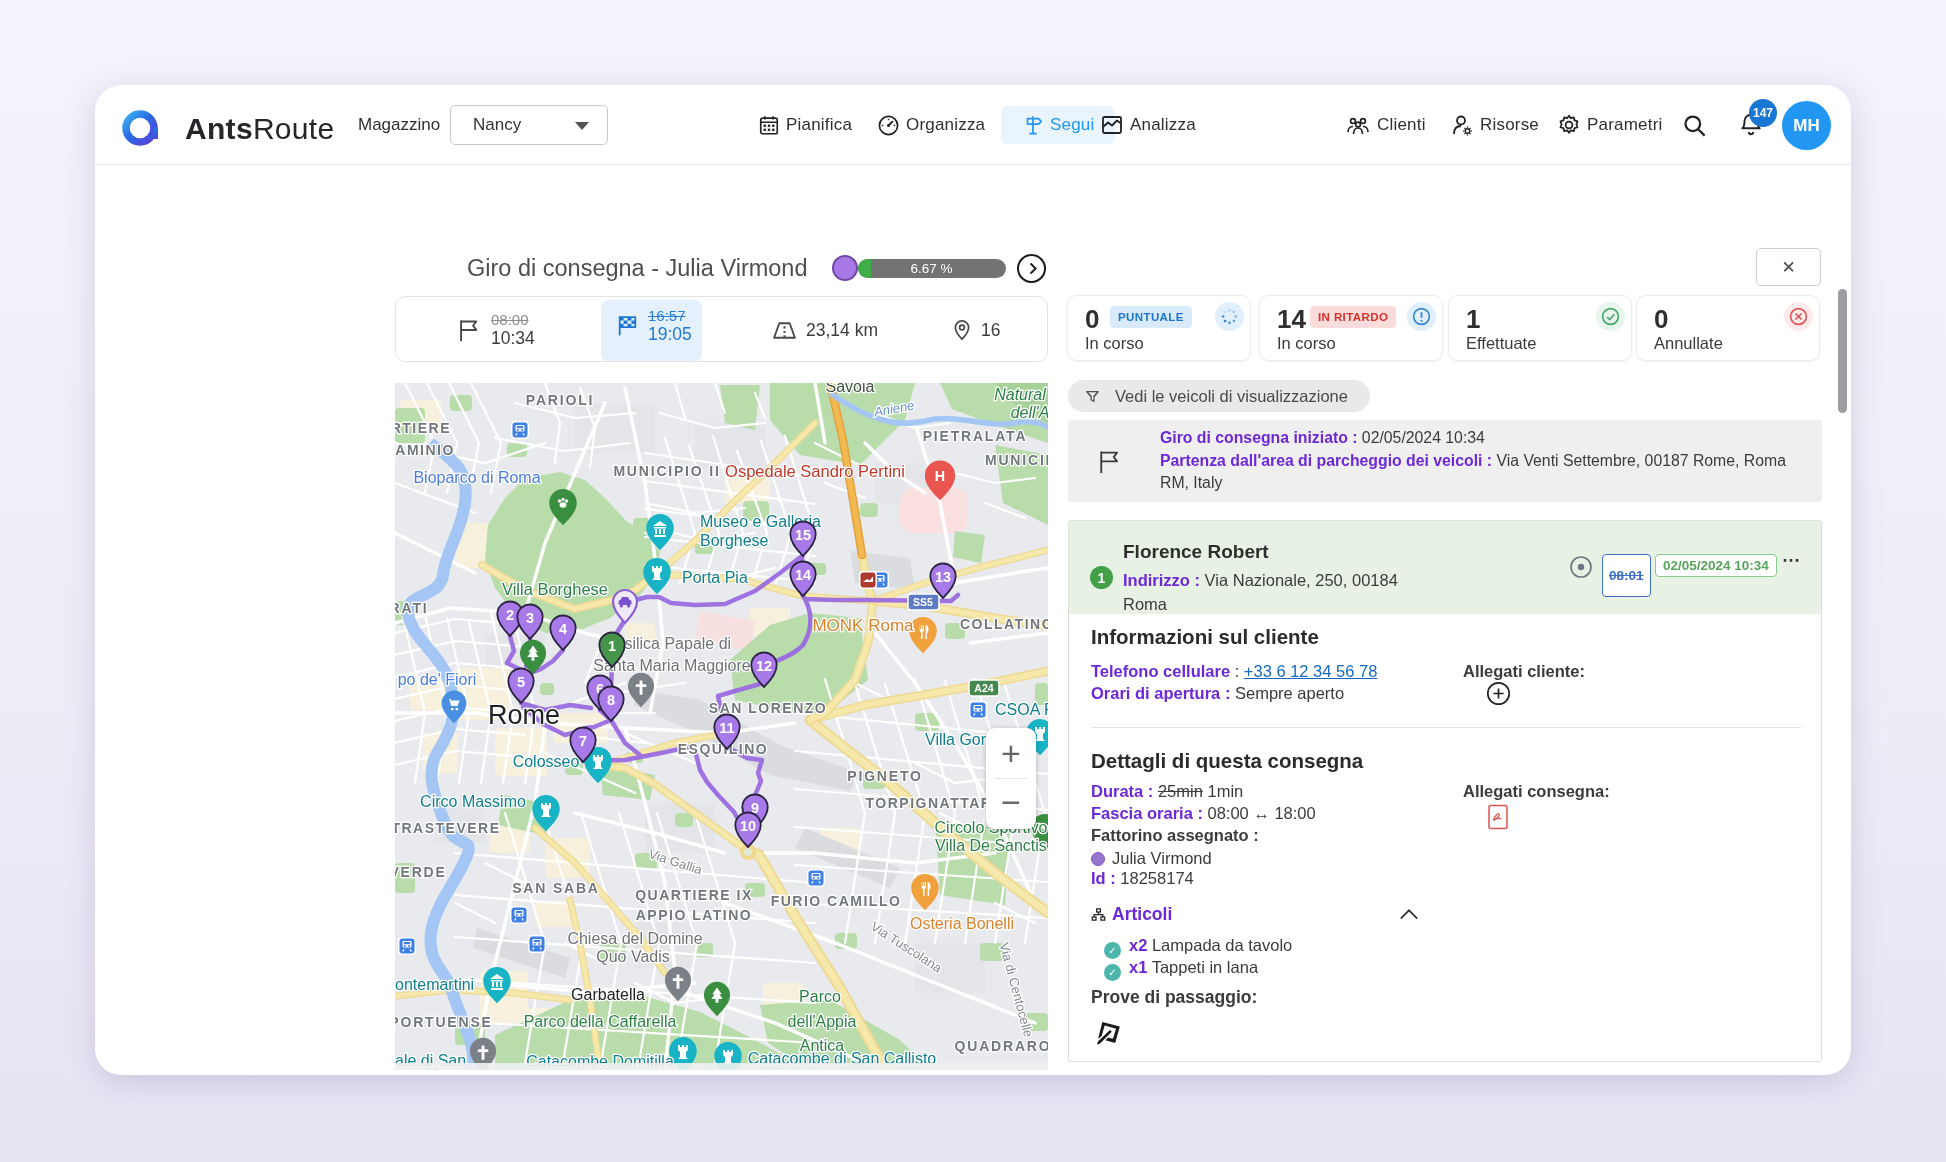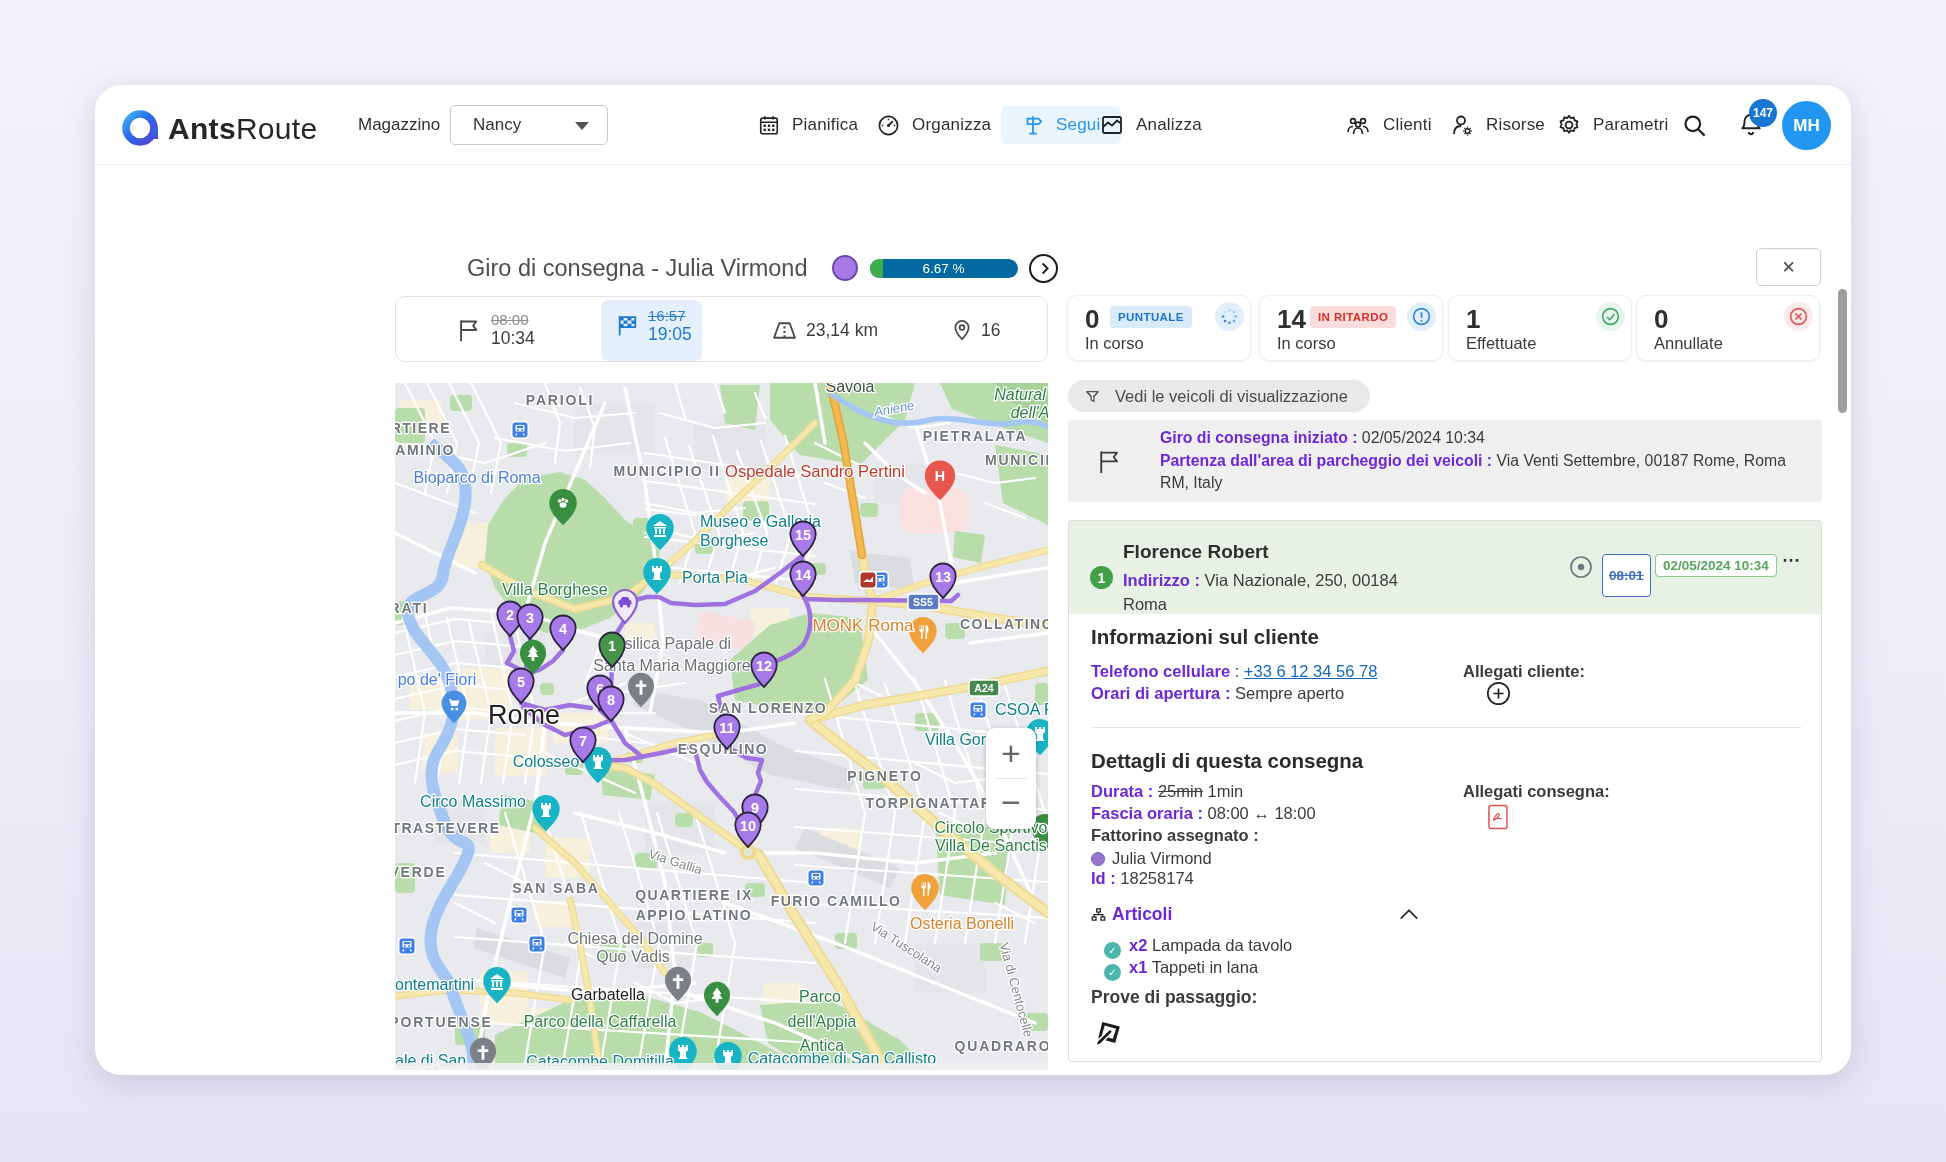--- a/index.html
+++ b/index.html
@@ -3,47 +3,47 @@
 <style>
 *{margin:0;padding:0;box-sizing:border-box}
 html,body{width:1946px;height:1162px;overflow:hidden}
 body{background:linear-gradient(180deg,#f4f2fb 0%,#efecf8 60%,#e7e3f3 100%);font-family:"Liberation Sans",sans-serif;position:relative}
 .abs{position:absolute}
 #card{position:absolute;left:95px;top:85px;width:1756px;height:990px;background:#fff;border-radius:26px;box-shadow:0 8px 30px rgba(120,110,160,.25)}
 
 #nav{position:absolute;left:0;top:0;width:1756px;height:80px;border-bottom:1px solid #ececec}
 .navtxt{font-size:17px;color:#2f2f33;letter-spacing:.2px}
 #logo{position:absolute;left:25px;top:22px;display:flex;align-items:center}
-#logotxt{font-size:30px;color:#26262a;margin-left:7px;letter-spacing:.3px}
+#logotxt{font-size:30px;color:#26262a;margin-left:24px;letter-spacing:.3px}
 #logotxt b{font-weight:700}
 #magazzino{position:absolute;left:263px;top:30px;font-size:17px;color:#2f2f33}
 #nancy{position:absolute;left:355px;top:20px;width:158px;height:40px;border:1px solid #c9c9c9;border-radius:5px;background:#fff}
 #nancy span{position:absolute;left:22px;top:9px;font-size:17px;color:#333}
 #nancy .caret{position:absolute;right:18px;top:16px;width:0;height:0;border-left:7px solid transparent;border-right:7px solid transparent;border-top:8px solid #555}
-.nitem{position:absolute;top:21px;height:38px;display:flex;align-items:center;gap:12px}
+.nitem{position:absolute;top:21px;height:38px;display:flex;align-items:center;gap:6px}
 .nitem svg{flex:0 0 auto}
 #segui{background:#e9f4fd;border-radius:6px;padding:0 21px;color:#2196f3}
 #segui .navtxt{color:#2196f3}
 #badge147{position:absolute;left:1654px;top:14px;width:28px;height:28px;border-radius:50%;background:#1976d2;color:#fff;font-size:12px;font-weight:700;display:flex;align-items:center;justify-content:center;z-index:2}
 #avatar{position:absolute;left:1687px;top:16px;width:49px;height:49px;border-radius:50%;background:#2196f3;color:#fff;font-weight:700;font-size:17px;display:flex;align-items:center;justify-content:center}
 
 #sidebar{position:absolute;left:0;top:80px;width:280px;height:910px;border-right:1px solid #e4e4e4}
 .sbitem{position:absolute;left:18px;width:248px;height:44px;border-radius:8px;display:flex;align-items:center;gap:12px;padding-left:13px;font-size:16.5px;color:#2f2f33}
 .sbitem.active{background:#e3f1fd;color:#2196f3}
 
 #phead{position:absolute;left:280px;top:80px;width:1476px;height:72px;border-bottom:1px solid #ededed}
 #backbtn{position:absolute;left:-19px;top:17px;width:38px;height:38px;border-radius:50%;background:#fff;box-shadow:0 1px 6px rgba(0,0,0,.22);display:flex;align-items:center;justify-content:center}
 #ptitle{position:absolute;left:38px;top:23px;font-size:21px;color:#e0763c;letter-spacing:.3px}
 #plusbtn{position:absolute;right:38px;top:17px;width:39px;height:39px;border-radius:50%;background:#1565c0;color:#fff;display:flex;align-items:center;justify-content:center}
 
 #content{position:absolute;left:280px;top:152px;width:1476px;height:838px}
 #trow{position:absolute;left:92px;top:16px;height:30px;display:flex;align-items:center}
 #ttitle{font-size:23.5px;color:#4e4e52}
 #tdot{width:26px;height:26px;border-radius:50%;background:#a879e6;border:2px solid #6d49a8;margin-left:24px}
-#tprog{width:148px;height:19px;border-radius:10px;background:#0369a1;margin-left:12px;position:relative;overflow:hidden}
+#tprog{width:148px;height:19px;border-radius:10px;background:#737373;position:relative;overflow:hidden}
 #tprog .seg{position:absolute;left:0;top:0;width:13px;height:19px;background:#3fae49;border-radius:10px 0 0 10px}
 #tprog .pct{position:absolute;width:100%;text-align:center;top:2px;font-size:13.5px;color:#fff}
 #tnext{width:29px;height:29px;border-radius:50%;border:2px solid #1a1a1a;margin-left:11px;position:relative}
 #closex{position:absolute;left:1381px;top:11px;width:65px;height:38px;border:1px solid #ccc;border-radius:5px;color:#4a4a4a;font-size:17px;display:flex;align-items:center;justify-content:center;background:#fff}
 
 #stats1{position:absolute;left:20px;top:59px;width:653px;height:66px;border:1px solid #e2e2e2;border-radius:10px;background:#fff}
 .s1item{position:absolute;top:0;height:66px;display:flex;align-items:center;gap:8px}
 .s1tt{font-size:15px;color:#8d8d8d;text-decoration:line-through}
 .s1tb{font-size:17.5px;color:#3c3c3c}
 .s1hl{background:#e4f1fd;border-radius:7px;padding:7px 10px 16px 14px;display:flex;align-items:center;gap:8px}

